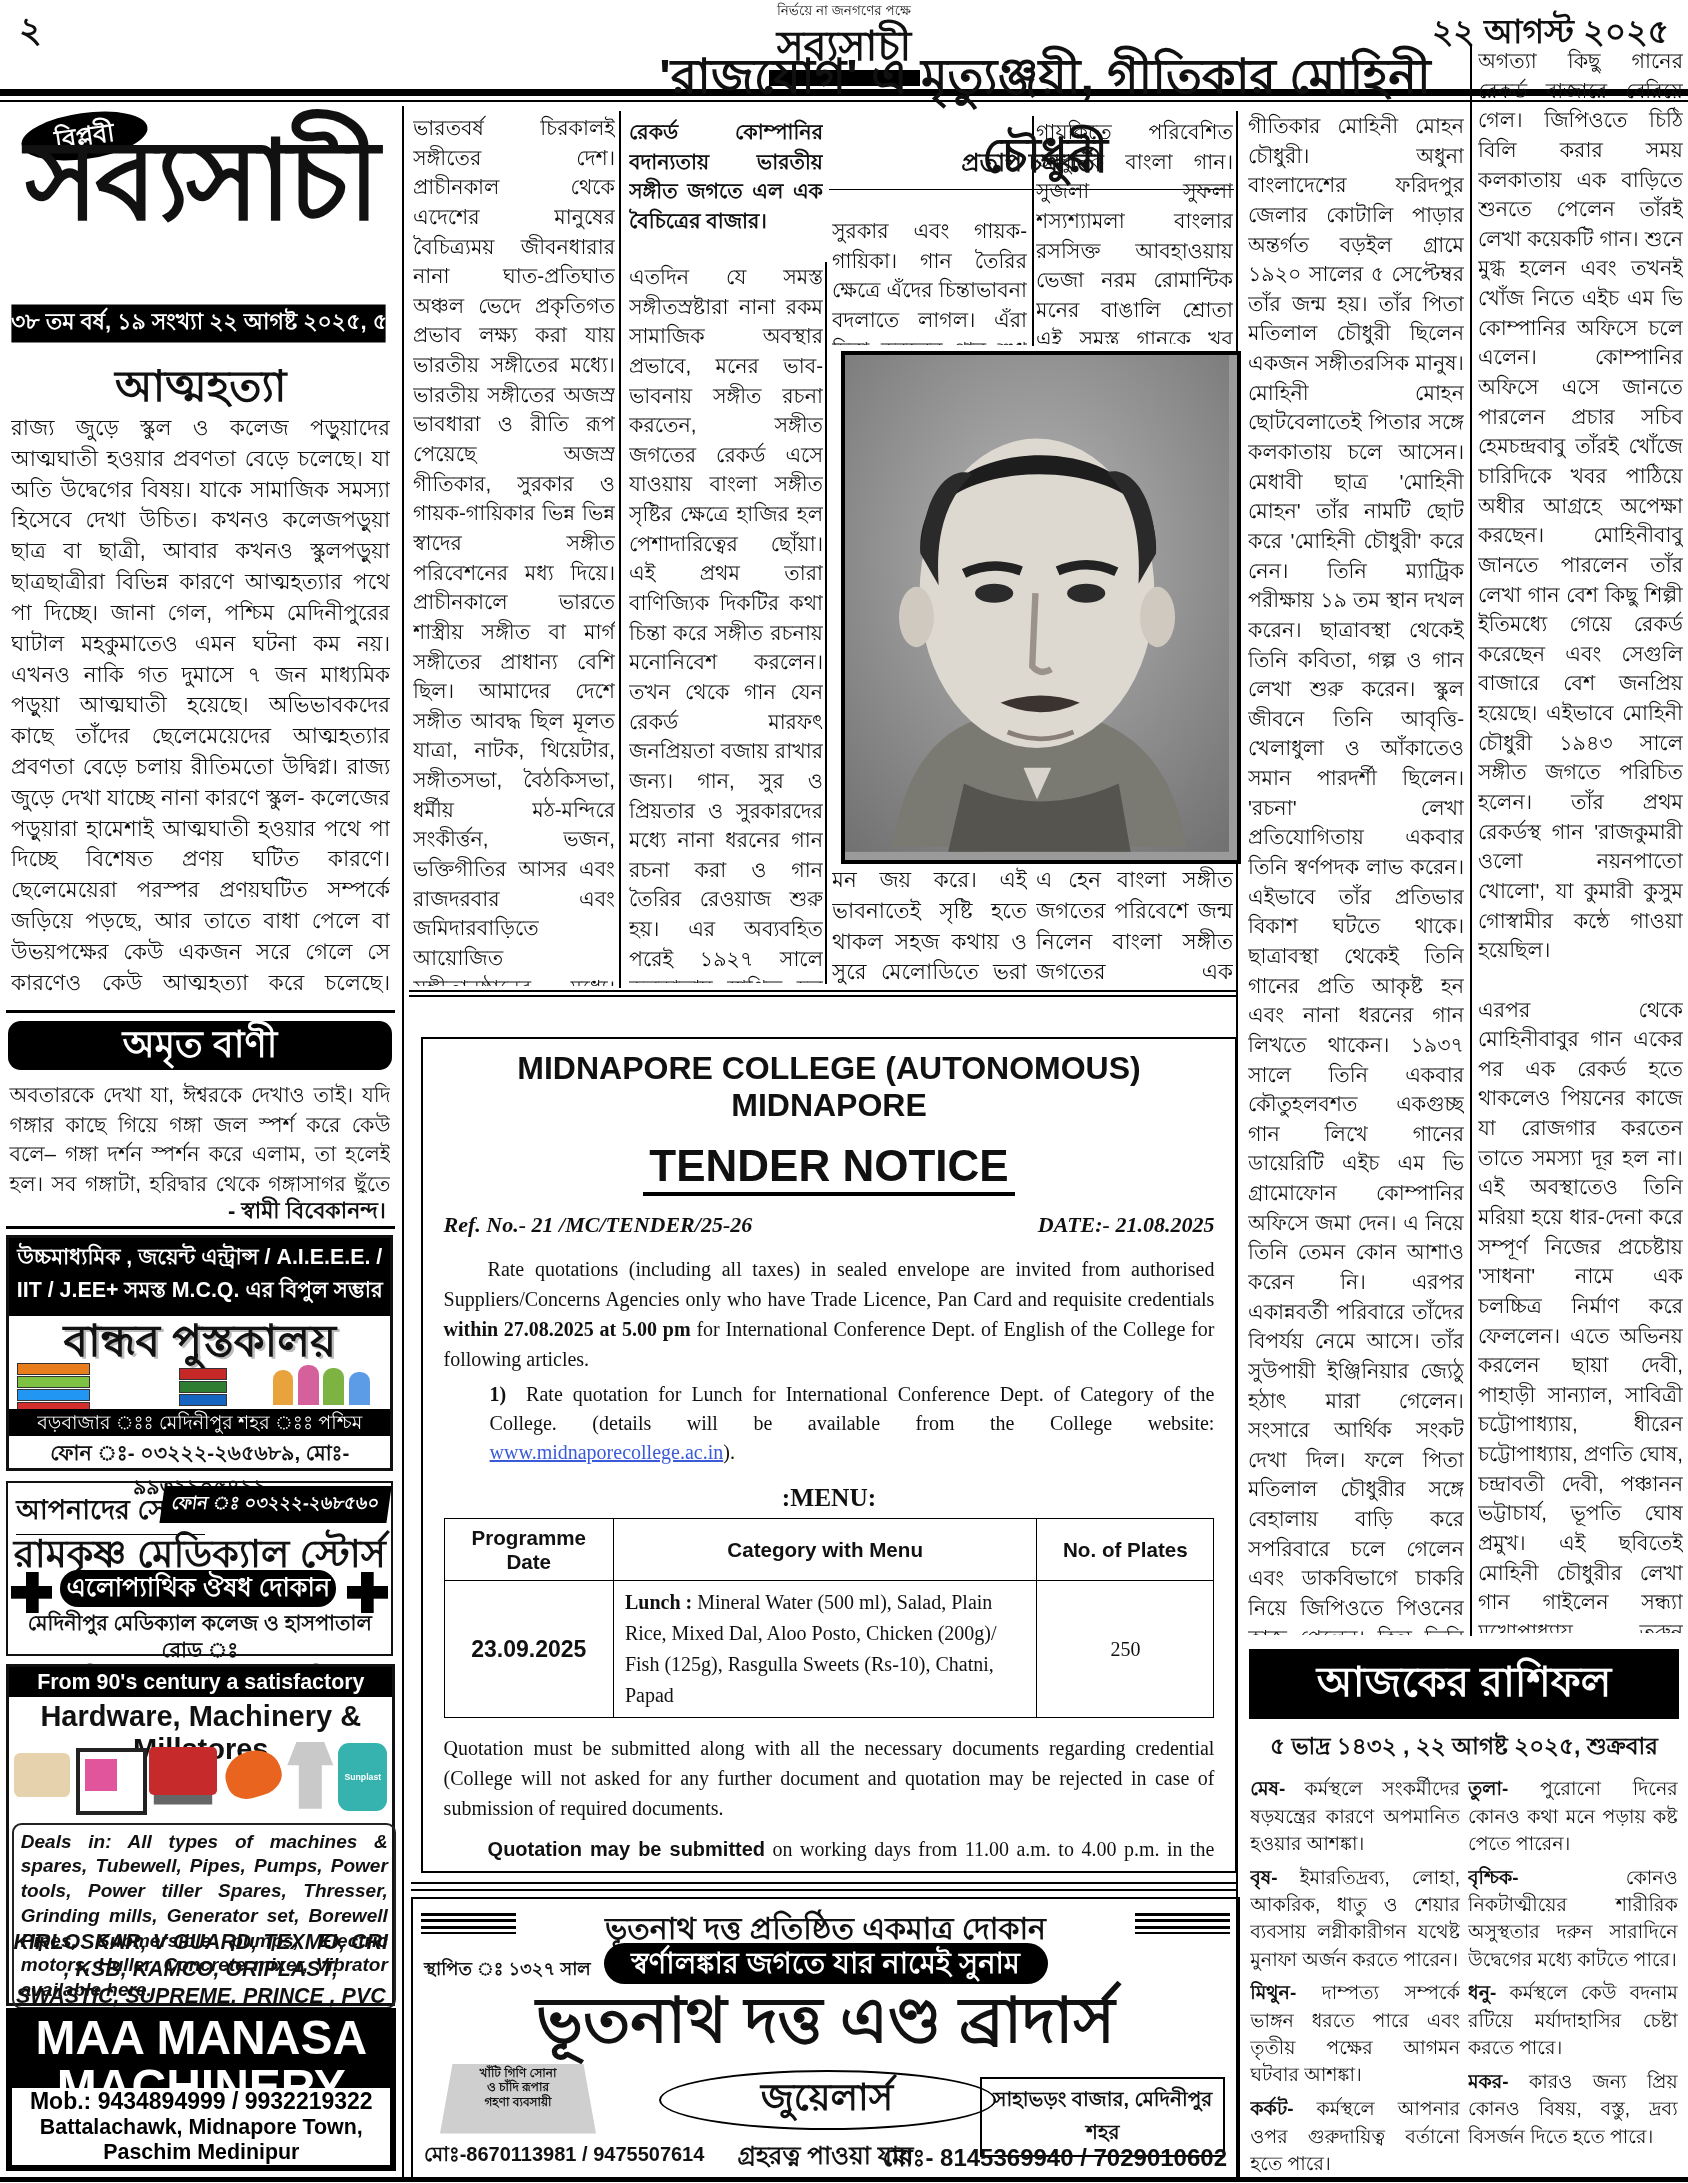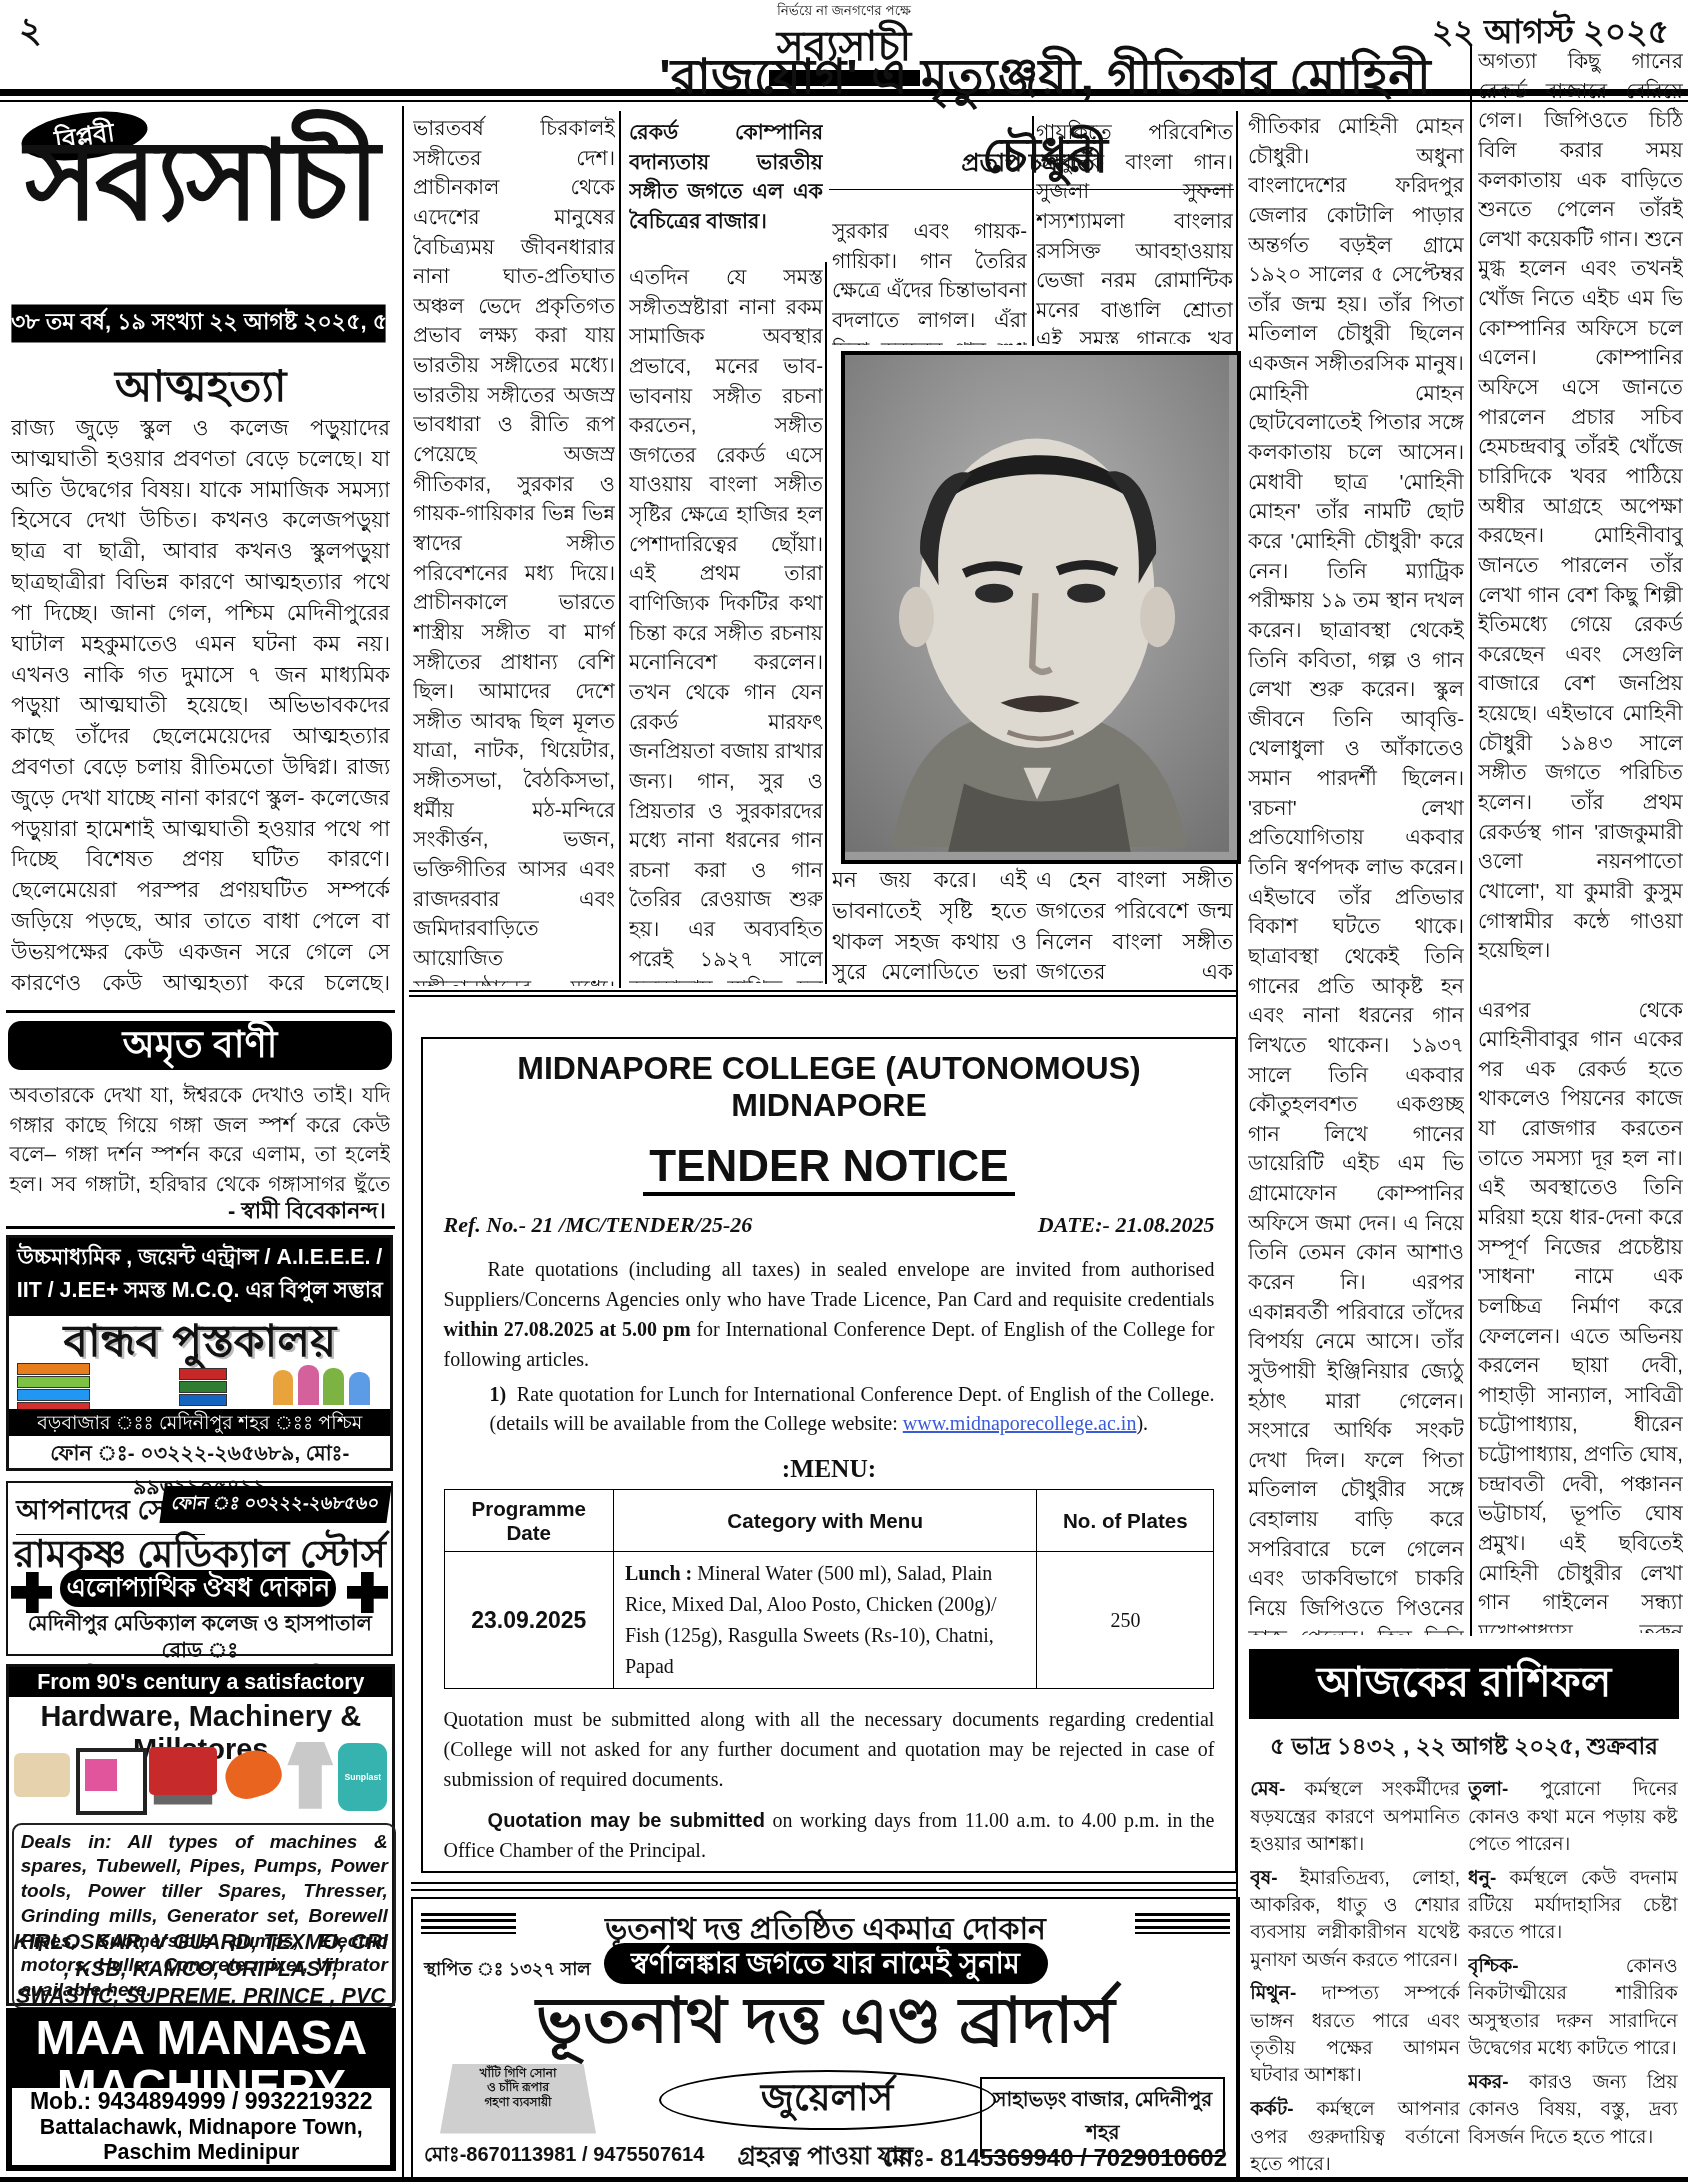--- a/index.html
+++ b/index.html
@@ -178,21 +178,21 @@
     <div class="ctr" style="margin-top:17.5px;"><span class="b" style="font-size:44px;border-bottom:4px solid #000;padding:0 6.3px 1.6px;">TENDER NOTICE</span></div>
     <div style="display:flex;justify-content:space-between;margin-top:20.6px;">
       <span class="serif b" style="font-size:22px;font-style:italic;">Ref. No.-    21 /MC/TENDER/25-26</span>
       <span class="serif b" style="font-size:22px;font-style:italic;">DATE:- 21.08.2025</span>
     </div>
     <div class="serif" style="margin-top:16px;font-size:20px;line-height:1.5;text-align:justify;text-indent:44px;">
       <span>Rate quotations (including all taxes) in sealed envelope are invited from authorised Suppliers/Concerns Agencies only who have Trade Licence, Pan Card and requisite credentials </span><span class="b">within 27.08.2025 at 5.00 pm</span><span> for International Conference Dept. of English of the College for following articles.</span>
     </div>
     <div class="serif" style="margin-top:6.3px;margin-left:46px;font-size:20px;line-height:1.45;text-align:justify;">
       <span class="b">1)</span>&nbsp;
-      <span>Rate quotation for Lunch for International Conference Dept. of English of the College. (details will be available from the College website: </span><a class="site" href="#">www.midnaporecollege.ac.in</a><span>).</span>
+      <span>Rate quotation for Lunch for International Conference Dept. of Category of the College. (details will be available from the College website: </span><a class="site" href="#">www.midnaporecollege.ac.in</a><span>).</span>
     </div>
     <div class="ctr serif b" style="margin-top:16px;font-size:25.4px;">:MENU:</div>
     <table class="menu" style="margin-top:6.3px;">
       <tbody>
           <tr>
         <th style="width:22%;">Programme Date</th>
         <th style="width:55%;">Category with Menu</th>
         <th style="width:23%;">No. of  Plates</th>
       </tr>
       <tr>
@@ -234,22 +234,22 @@
     <div style="display:flex;gap:8px;padding:8px 6.3px 0;">
       <div style="width:50%;">
         <div class="bn" style="font-size:19px;margin-bottom:6.3px;"><span class="b">মেষ-</span> <span>কর্মস্থলে সংকর্মীদের ষড়যন্ত্রের কারণে অপমানিত হওয়ার আশঙ্কা।</span></div>
         <div class="bn" style="font-size:19px;margin-bottom:6.3px;"><span class="b">বৃষ-</span> <span>ইমারতিদ্রব্য, লোহা, আকরিক, ধাতু ও শেয়ার ব্যবসায় লগ্নীকারীগন যথেষ্ট মুনাফা অর্জন করতে পারেন।</span></div>
         <div class="bn" style="font-size:19px;margin-bottom:6.3px;"><span class="b">মিথুন-</span> <span>দাম্পত্য সম্পর্কে ভাঙ্গন ধরতে পারে এবং তৃতীয় পক্ষের আগমন ঘটবার আশঙ্কা।</span></div>
         <div class="bn" style="font-size:19px;margin-bottom:6.3px;"><span class="b">কর্কট-</span> <span>কর্মস্থলে আপনার ওপর গুরুদায়িত্ব বর্তানো হতে পারে।</span></div>
 
       </div>
       <div style="width:50%;">
         <div class="bn" style="font-size:19px;margin-bottom:6.3px;"><span class="b">তুলা-</span> <span>পুরোনো দিনের কোনও কথা মনে পড়ায় কষ্ট পেতে পারেন।</span></div>
+        <div class="bn" style="font-size:19px;margin-bottom:6.3px;"><span class="b">বৃশ্চিক-</span> <span>কোনও নিকটাত্মীয়ের শারীরিক অসুস্থতার দরুন সারাদিনে উদ্বেগের মধ্যে কাটতে পারে।</span></div>
         <div class="bn" style="font-size:19px;margin-bottom:6.3px;"><span class="b">ধনু-</span> <span>কর্মস্থলে কেউ বদনাম রটিয়ে মর্যাদাহাসির চেষ্টা করতে পারে।</span></div>
-        <div class="bn" style="font-size:19px;margin-bottom:6.3px;"><span class="b">বৃশ্চিক-</span> <span>কোনও নিকটাত্মীয়ের শারীরিক অসুস্থতার দরুন সারাদিনে উদ্বেগের মধ্যে কাটতে পারে।</span></div>
         <div class="bn" style="font-size:19px;margin-bottom:6.3px;"><span class="b">মকর-</span> <span>কারও জন্য প্রিয় কোনও বিষয়, বস্তু, দ্রব্য বিসর্জন দিতে হতে পারে।</span></div>
 
       </div>
     </div>
   </div>
 
 </div>
 
 
 </body></html>

